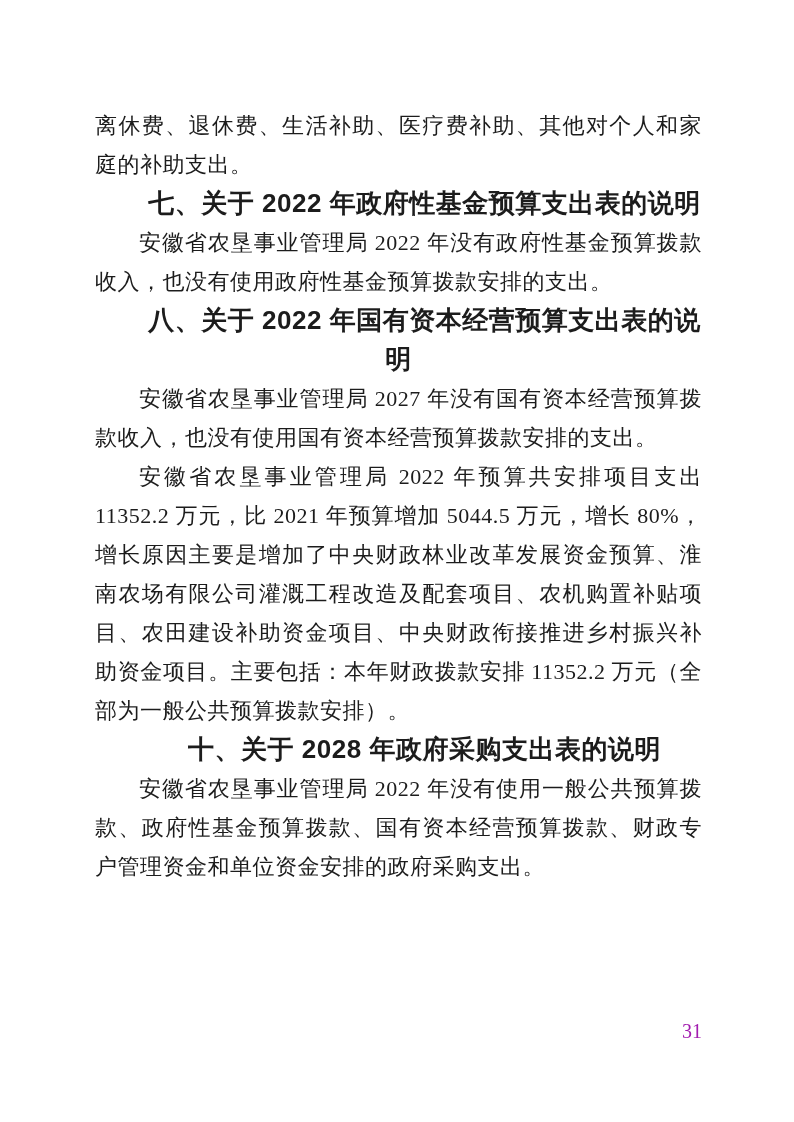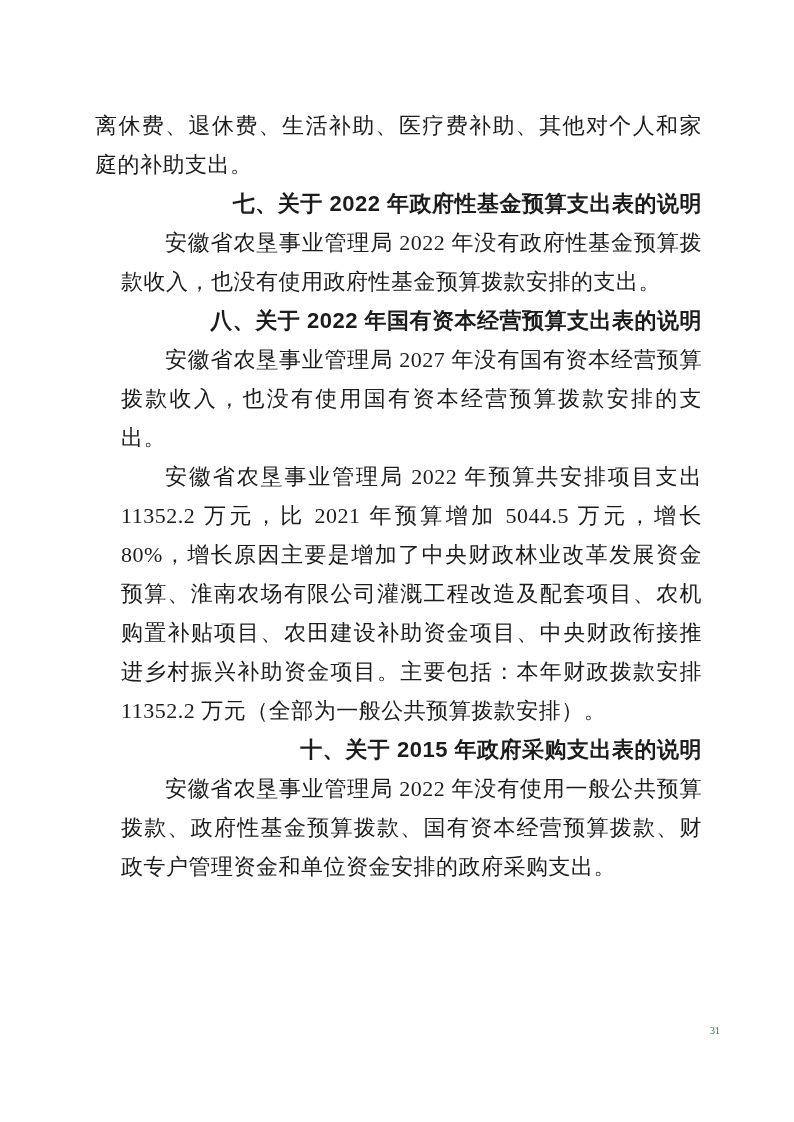--- a/index.html
+++ b/index.html
@@ -23,40 +23,40 @@
     width: 607px;
     font-size: 22px;
     line-height: 39px;
     text-align: justify;
     letter-spacing: 0.5px;
   }
   .para {
     margin: 0;
     text-indent: 0;
   }
-  .indent-normal { text-indent: 2em; margin-left: 26px; }
+  .indent-normal { text-indent: 2em; }
   .indent-paren  { text-indent: 1em; }
   .heading {
     margin: 0;
     font-family: "Liberation Sans", "DejaVu Sans", sans-serif;
     font-weight: bold;
-    font-size: 22px;
+    font-size: 26px;
     line-height: 39px;
     text-indent: 2em;
     letter-spacing: 0.5px;
-    text-align: right;
+    text-align: center;
   }
   .page-number {
     position: absolute;
-    left: 710px;
+    left: 682px;
     top: 1022px;
-    font-size: 10px;
+    font-size: 20px;
     line-height: 18px;
     font-family: "Liberation Serif", "DejaVu Serif", serif;
-    color: #15803d;
+    color: #a21caf;
   }
 </style>
 </head>
 <body>
 
 <div class="page">
 
   <div class="text-block">
 
     <p class="para">离休费、退休费、生活补助、医疗费补助、其他对个人和家庭的补助支出。</p>
@@ -66,21 +66,21 @@
 
     <p class="para indent-normal">安徽省农垦事业管理局 2022 年没有政府性基金预算拨款收入，也没有使用政府性基金预算拨款安排的支出。</p>
 
     <p class="heading">八、关于 2022 年国有资本经营预算支出表的说明</p>
 
     <p class="para indent-normal">安徽省农垦事业管理局 2027 年没有国有资本经营预算拨款收入，也没有使用国有资本经营预算拨款安排的支出。</p>
 
 
     <p class="para indent-normal">安徽省农垦事业管理局 2022 年预算共安排项目支出 11352.2 万元，比 2021 年预算增加 5044.5 万元，增长 80%，增长原因主要是增加了中央财政林业改革发展资金预算、淮南农场有限公司灌溉工程改造及配套项目、农机购置补贴项目、农田建设补助资金项目、中央财政衔接推进乡村振兴补助资金项目。主要包括：本年财政拨款安排 11352.2 万元（全部为一般公共预算拨款安排）。</p>
 
-    <p class="heading">十、关于 2015 年政府采购支出表的说明</p>
+    <p class="heading">十、关于 2028 年政府采购支出表的说明</p>
 
     <p class="para indent-normal">安徽省农垦事业管理局 2022 年没有使用一般公共预算拨款、政府性基金预算拨款、国有资本经营预算拨款、财政专户管理资金和单位资金安排的政府采购支出。</p>
 
   </div>
 
   <div class="page-number">31</div>
 
 </div>
 
 </body></html>

